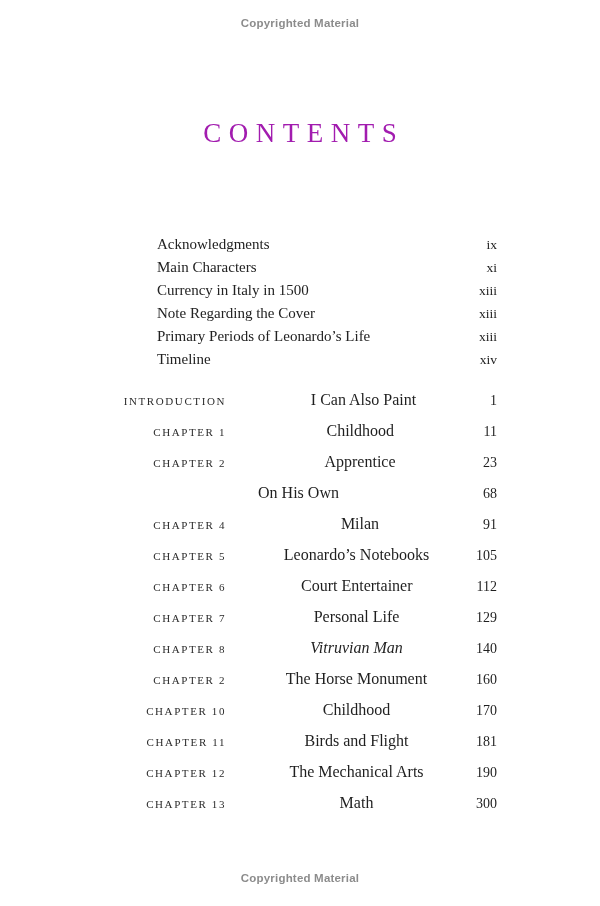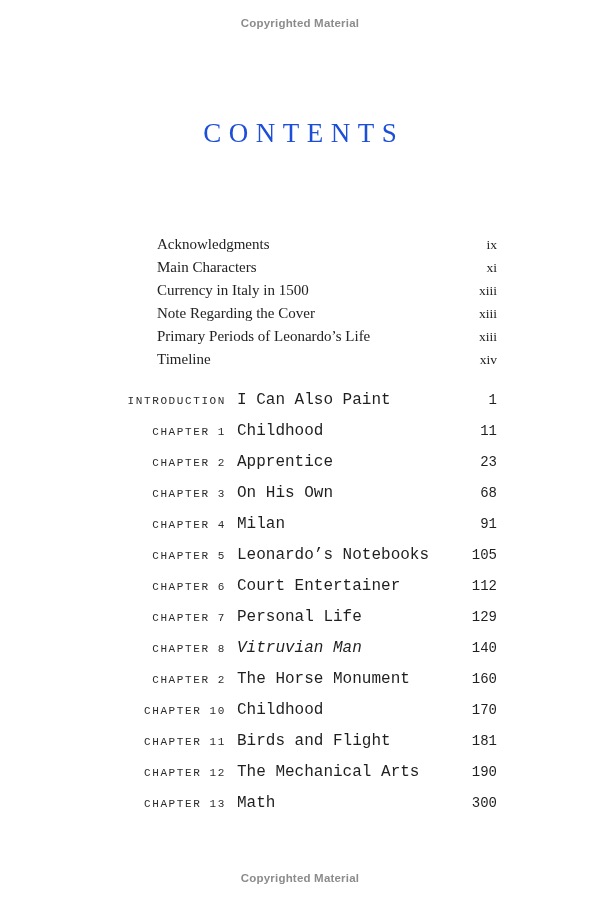--- a/index.html
+++ b/index.html
@@ -26,21 +26,21 @@
 
   .contents-title {
     position: absolute;
     top: 118px;
     left: 0; right: 0;
     text-align: center;
     font-size: 27px;
     font-weight: normal;
     letter-spacing: 7.5px;
     text-indent: 7.5px;
-    color: #1d4ed8;
+    color: #a21caf;
   }
 
   .toc-front-matter {
     position: absolute;
     top: 233px;
     left: 103px;
     width: 394px;
   }
   .fm-row {
     display: flex;
@@ -63,36 +63,36 @@
   .toc-chapters {
     position: absolute;
     top: 385px;
     left: 103px;
     width: 394px;
   }
   .ch-row {
     display: flex;
     align-items: baseline;
     line-height: 30px;
-    font-family: Liberation Mono, monospace;
   }
   .ch-label {
     width: 123px;
     text-align: right;
     font-size: 11px;
     letter-spacing: 1.6px;
     color: #2b2b2b;
     white-space: nowrap;
   }
   .ch-title {
     flex: 1;
     margin-left: 11px;
     font-size: 16px;
     color: #1f1f1f;
     white-space: nowrap;
+    text-align: center;
   }
   .ch-title.italic { font-style: italic; }
   .ch-page {
     font-size: 14px;
     text-align: right;
     color: #1f1f1f;
   }
 </style>
 </head>
 <body>
@@ -146,21 +146,20 @@
     <span class="ch-page">11</span>
   </div>
 
   <div class="ch-row">
     <span class="ch-label">CHAPTER 2</span>
     <span class="ch-title">Apprentice</span>
     <span class="ch-page">23</span>
   </div>
 
   <div class="ch-row">
-    <span class="ch-label">CHAPTER 3</span>
     <span class="ch-title">On His Own</span>
     <span class="ch-page">68</span>
   </div>
 
   <div class="ch-row">
     <span class="ch-label">CHAPTER 4</span>
     <span class="ch-title">Milan</span>
     <span class="ch-page">91</span>
   </div>
 

